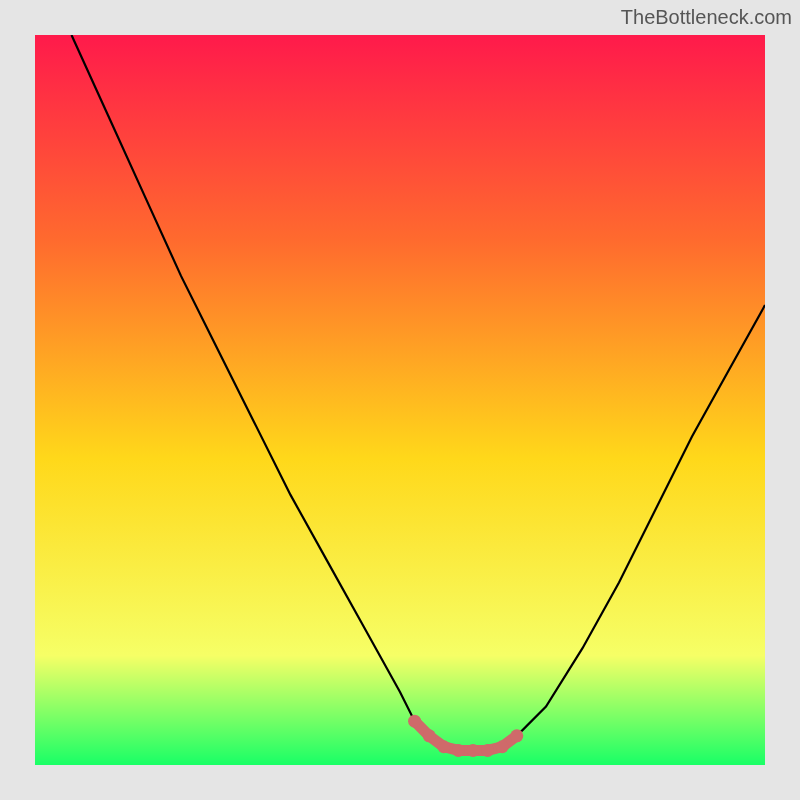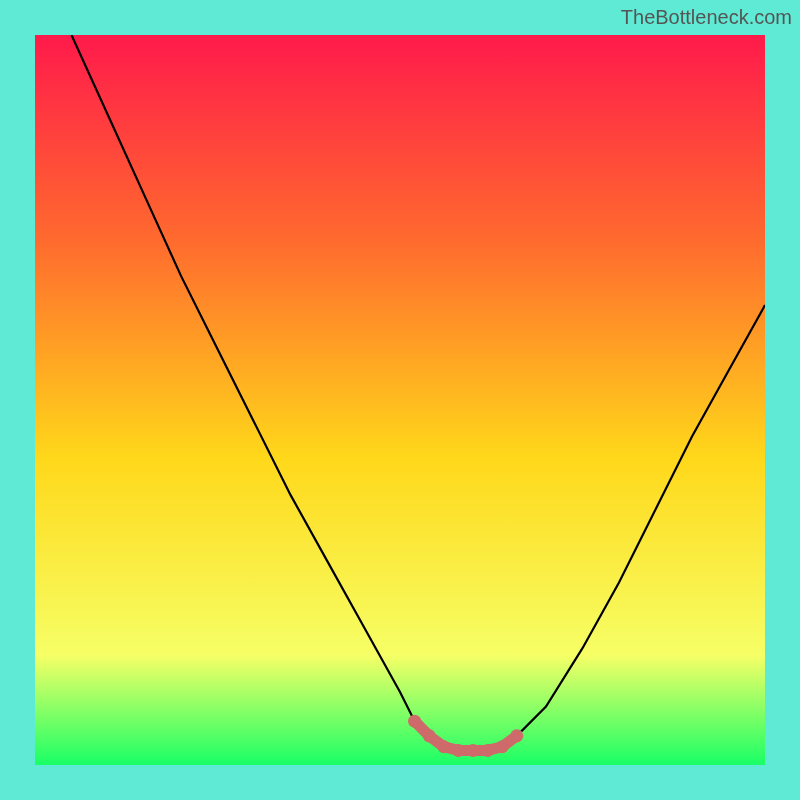--- a/index.html
+++ b/index.html
@@ -8,21 +8,21 @@
     width: 800px;
     height: 800px;
     background: #000;
     font-family: Arial, Helvetica, sans-serif;
     overflow: hidden;
   }
   .frame {
     position: relative;
     width: 800px;
     height: 800px;
-    background: #5eead4;
+    background: #e5e5e5;
   }
   .plot-area {
     position: absolute;
     left: 35px;
     top: 35px;
     width: 730px;
     height: 730px;
   }
   .plot-area svg {
     width: 100%;

